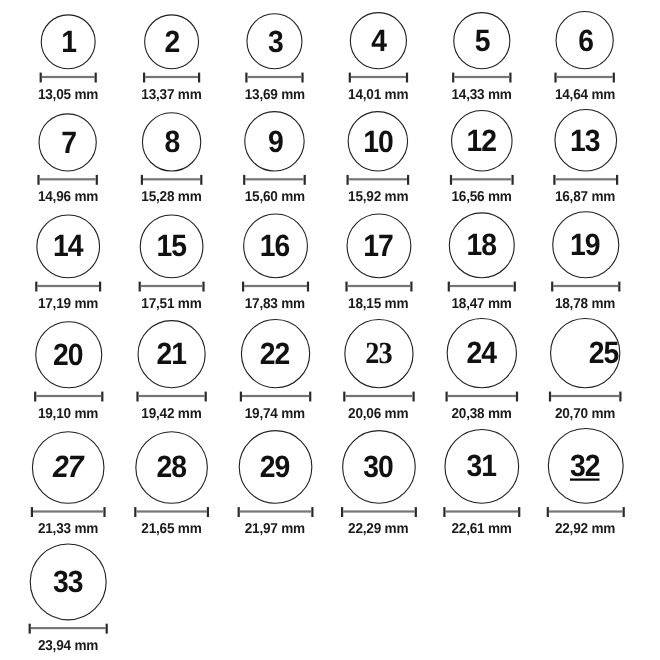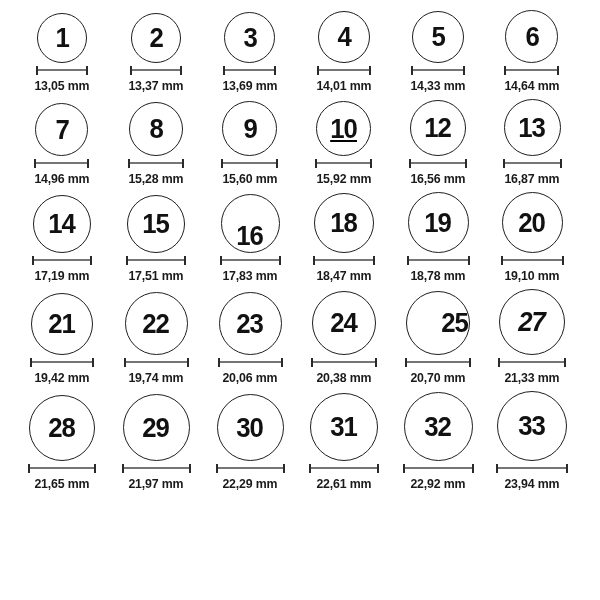--- a/index.html
+++ b/index.html
@@ -139,21 +139,21 @@
     <div class="diameter-label">15,28 mm</div>
   </div>
       <div class="cell">
     <div class="circle" style="width: 55px; height: 55px;">
       <span class="circle-number">9</span>
     </div>
     <div class="measure" style="width: 57px;"></div>
     <div class="diameter-label">15,60 mm</div>
   </div>
       <div class="cell">
-    <div class="circle" style="width: 55px; height: 55px; text-decoration: underline;">
+    <div class="circle" style="width: 55px; height: 55px;">
       <span class="circle-number">10</span>
     </div>
     <div class="measure" style="width: 57px;"></div>
     <div class="diameter-label">15,92 mm</div>
   </div>
       <div class="cell">
     <div class="circle" style="width: 56px; height: 56px;">
       <span class="circle-number">12</span>
     </div>
     <div class="measure" style="width: 58px;"></div>
@@ -174,27 +174,34 @@
     <div class="diameter-label">17,19 mm</div>
   </div>
       <div class="cell">
     <div class="circle" style="width: 58px; height: 58px;">
       <span class="circle-number">15</span>
     </div>
     <div class="measure" style="width: 60px;"></div>
     <div class="diameter-label">17,51 mm</div>
   </div>
       <div class="cell">
-    <div class="circle" style="width: 59px; height: 59px; align-items: flex-end;">
+    <div class="circle" style="width: 59px; height: 59px;">
       <span class="circle-number">16</span>
     </div>
     <div class="measure" style="width: 61px;"></div>
     <div class="diameter-label">17,83 mm</div>
   </div>
       <div class="cell">
+    <div class="circle" style="width: 59px; height: 59px;">
+      <span class="circle-number">17</span>
+    </div>
+    <div class="measure" style="width: 61px;"></div>
+    <div class="diameter-label">18,15 mm</div>
+  </div>
+      <div class="cell">
     <div class="circle" style="width: 60px; height: 60px;">
       <span class="circle-number">18</span>
     </div>
     <div class="measure" style="width: 62px;"></div>
     <div class="diameter-label">18,47 mm</div>
   </div>
       <div class="cell">
     <div class="circle" style="width: 61px; height: 61px;">
       <span class="circle-number">19</span>
     </div>
@@ -216,21 +223,21 @@
     <div class="diameter-label">19,42 mm</div>
   </div>
       <div class="cell">
     <div class="circle" style="width: 63px; height: 63px;">
       <span class="circle-number">22</span>
     </div>
     <div class="measure" style="width: 65px;"></div>
     <div class="diameter-label">19,74 mm</div>
   </div>
       <div class="cell">
-    <div class="circle" style="width: 63px; height: 63px;">
+    <div class="circle" style="width: 63px; height: 63px; font-family: Liberation Serif, serif;">
       <span class="circle-number">23</span>
     </div>
     <div class="measure" style="width: 65px;"></div>
     <div class="diameter-label">20,06 mm</div>
   </div>
       <div class="cell">
     <div class="circle" style="width: 64px; height: 64px; justify-content: center;">
       <span class="circle-number">24</span>
     </div>
     <div class="measure" style="width: 66px;"></div>
@@ -272,21 +279,21 @@
     <div class="diameter-label">22,29 mm</div>
   </div>
       <div class="cell">
     <div class="circle" style="width: 68px; height: 68px;">
       <span class="circle-number">31</span>
     </div>
     <div class="measure" style="width: 70px;"></div>
     <div class="diameter-label">22,61 mm</div>
   </div>
       <div class="cell">
-    <div class="circle" style="width: 69px; height: 69px;">
+    <div class="circle" style="width: 69px; height: 69px; text-decoration: underline;">
       <span class="circle-number">32</span>
     </div>
     <div class="measure" style="width: 71px;"></div>
     <div class="diameter-label">22,92 mm</div>
   </div>
       <div class="cell">
     <div class="circle" style="width: 70px; height: 70px;">
       <span class="circle-number">33</span>
     </div>
     <div class="measure" style="width: 72px;"></div>

